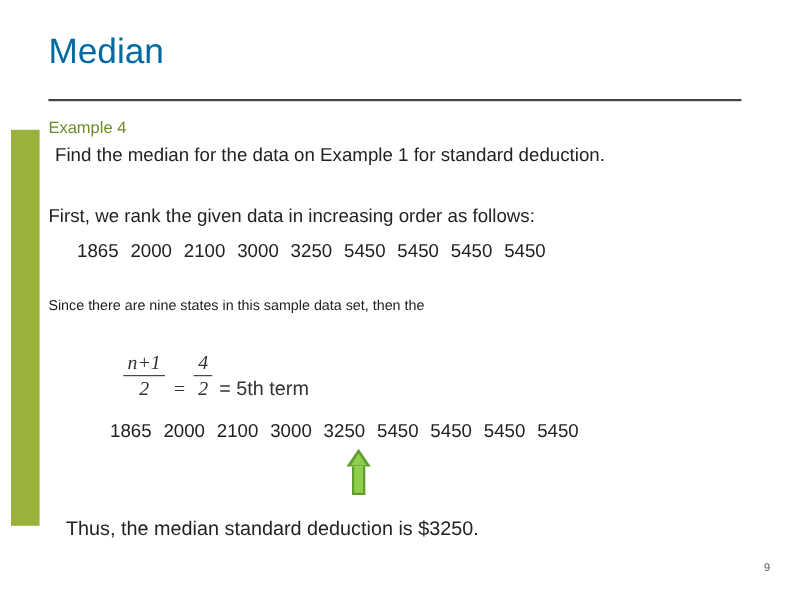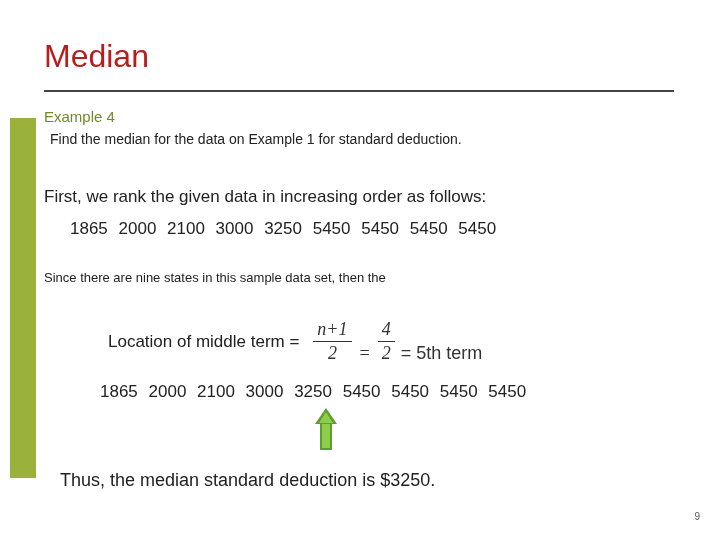--- a/index.html
+++ b/index.html
@@ -1,22 +1,22 @@
 <!DOCTYPE html>
 <html><head>
 <meta charset="utf-8">
 <style>
   * { margin: 0; padding: 0; box-sizing: border-box; }
   html, body { width: 720px; height: 540px; background: #fff; font-family: Verdana, Arial, sans-serif; color: #222; }
   .slide { position: relative; width: 720px; height: 540px; }
   .side-band { position: absolute; left: 10px; top: 118px; width: 26px; height: 360px; background: #9ab23b; }
-  .title { position: absolute; left: 44px; top: 38px; font-size: 32px; font-weight: normal; color: #b91c1c; }
+  .title { position: absolute; left: 44px; top: 28px; font-size: 32px; font-weight: normal; color: #0369a1; }
   .title-rule { position: absolute; left: 44px; top: 90px; width: 630px; height: 2px; background: #444; }
   .example-label { position: absolute; left: 44px; top: 108px; font-size: 15px; color: #6e8a2b; font-family: Verdana, Arial, sans-serif; }
-  .prompt { position: absolute; left: 50px; top: 130px; width: 620px; font-size: 14px; line-height: 1.35; }
+  .prompt { position: absolute; left: 50px; top: 130px; width: 620px; font-size: 17px; line-height: 1.35; }
   .rank-line { position: absolute; left: 44px; top: 186px; width: 640px; font-size: 17px; line-height: 1.35; }
   .data1 { position: absolute; left: 70px; top: 219px; font-size: 17px; word-spacing: 6px; }
   .since-line { position: absolute; left: 44px; top: 270px; width: 640px; font-size: 13px; }
   .loc-line { position: absolute; left: 108px; top: 320px; font-size: 17px; display: flex; align-items: center; gap: 10px; }
   .fracset { display: inline-flex; align-items: flex-end; font-family: "Times New Roman", serif; font-style: italic; font-size: 18px; color: #333; }
   .frac { display: inline-flex; flex-direction: column; align-items: center; margin: 0 4px; font-style: italic; }
   .frac .num { border-bottom: 1.5px solid #333; padding: 0 4px 1px 4px; line-height: 1.1; }
   .frac .den { padding-top: 1px; }
   .eq { margin: 0 4px; font-style: normal; }
   .result-term { font-style: normal; font-family: Verdana, Arial, sans-serif; font-size: 18px; margin-left: 2px; }
@@ -40,21 +40,20 @@
   <div class="example-label">Example 4</div>
 
   <div class="prompt">Find the median for the data on Example 1 for standard deduction.</div>
 
   <div class="rank-line">First, we rank the given data in increasing order as follows:</div>
   <div class="data1">1865   2000   2100   3000   3250   5450   5450   5450   5450</div>
 
   <div class="since-line">Since there are nine states in this sample data set, then the</div>
 
   <div class="loc-line">
-    <span>Location of middle term =</span>
     <span class="fracset">
       <span class="frac">
         <span class="num">n+1</span>
         <span class="den">2</span>
       </span>
       <span class="eq">=</span>
       <span class="frac">
         <span class="num">4</span>
         <span class="den">2</span>
       </span>

